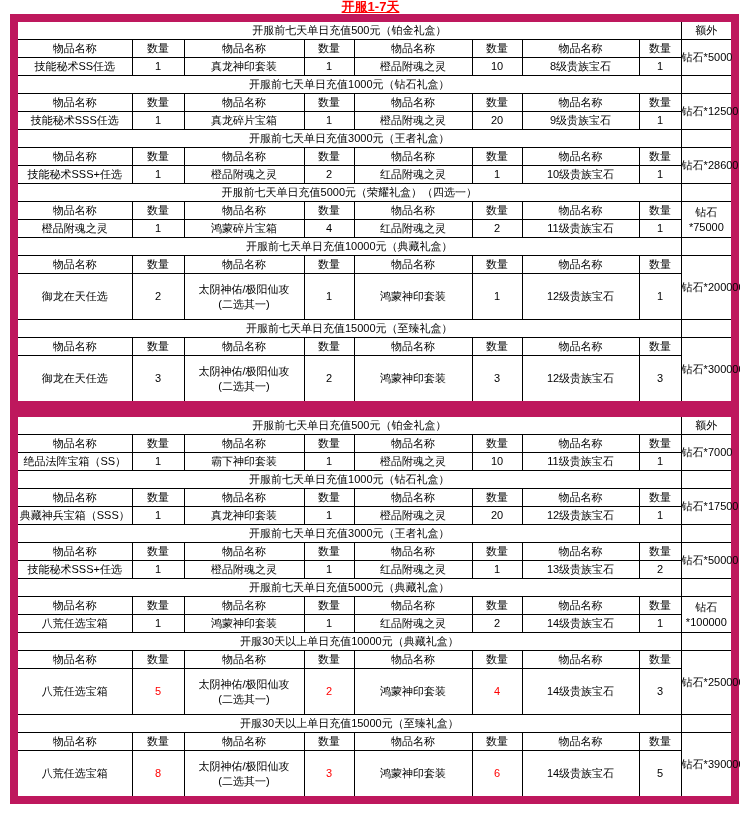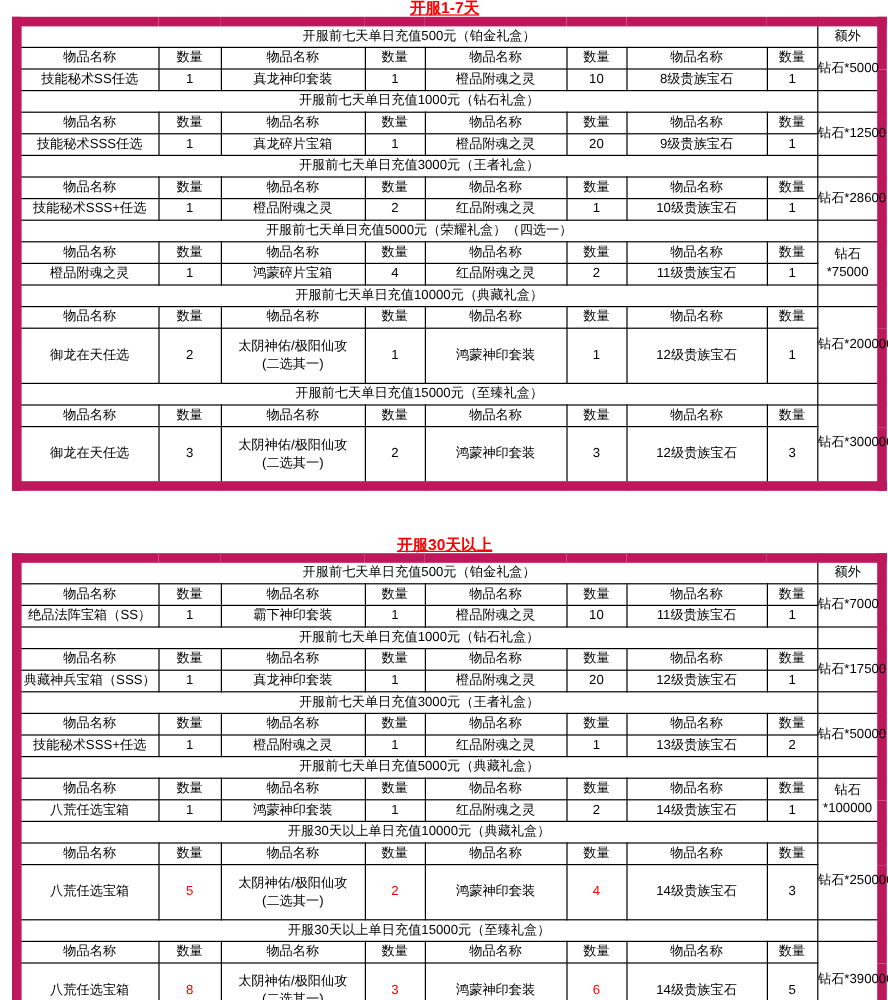--- a/index.html
+++ b/index.html
@@ -213,21 +213,20 @@
 (二选其一)</td>
           <td class="item-qty">2</td>
           <td class="item-name">鸿蒙神印套装</td>
           <td class="item-qty">3</td>
           <td class="item-name">12级贵族宝石</td>
           <td class="item-qty">3</td>
         </tr>
       </tbody>
   </table>
 
-  <div class="doc-title second">开服30天以上</div>
 
   <table class="reward-table">
     <colgroup>
       <col style="width:118px">
         <col style="width:52px">
       <col style="width:120px">
         <col style="width:50px">
       <col style="width:118px">
         <col style="width:50px">
       <col style="width:117px">

